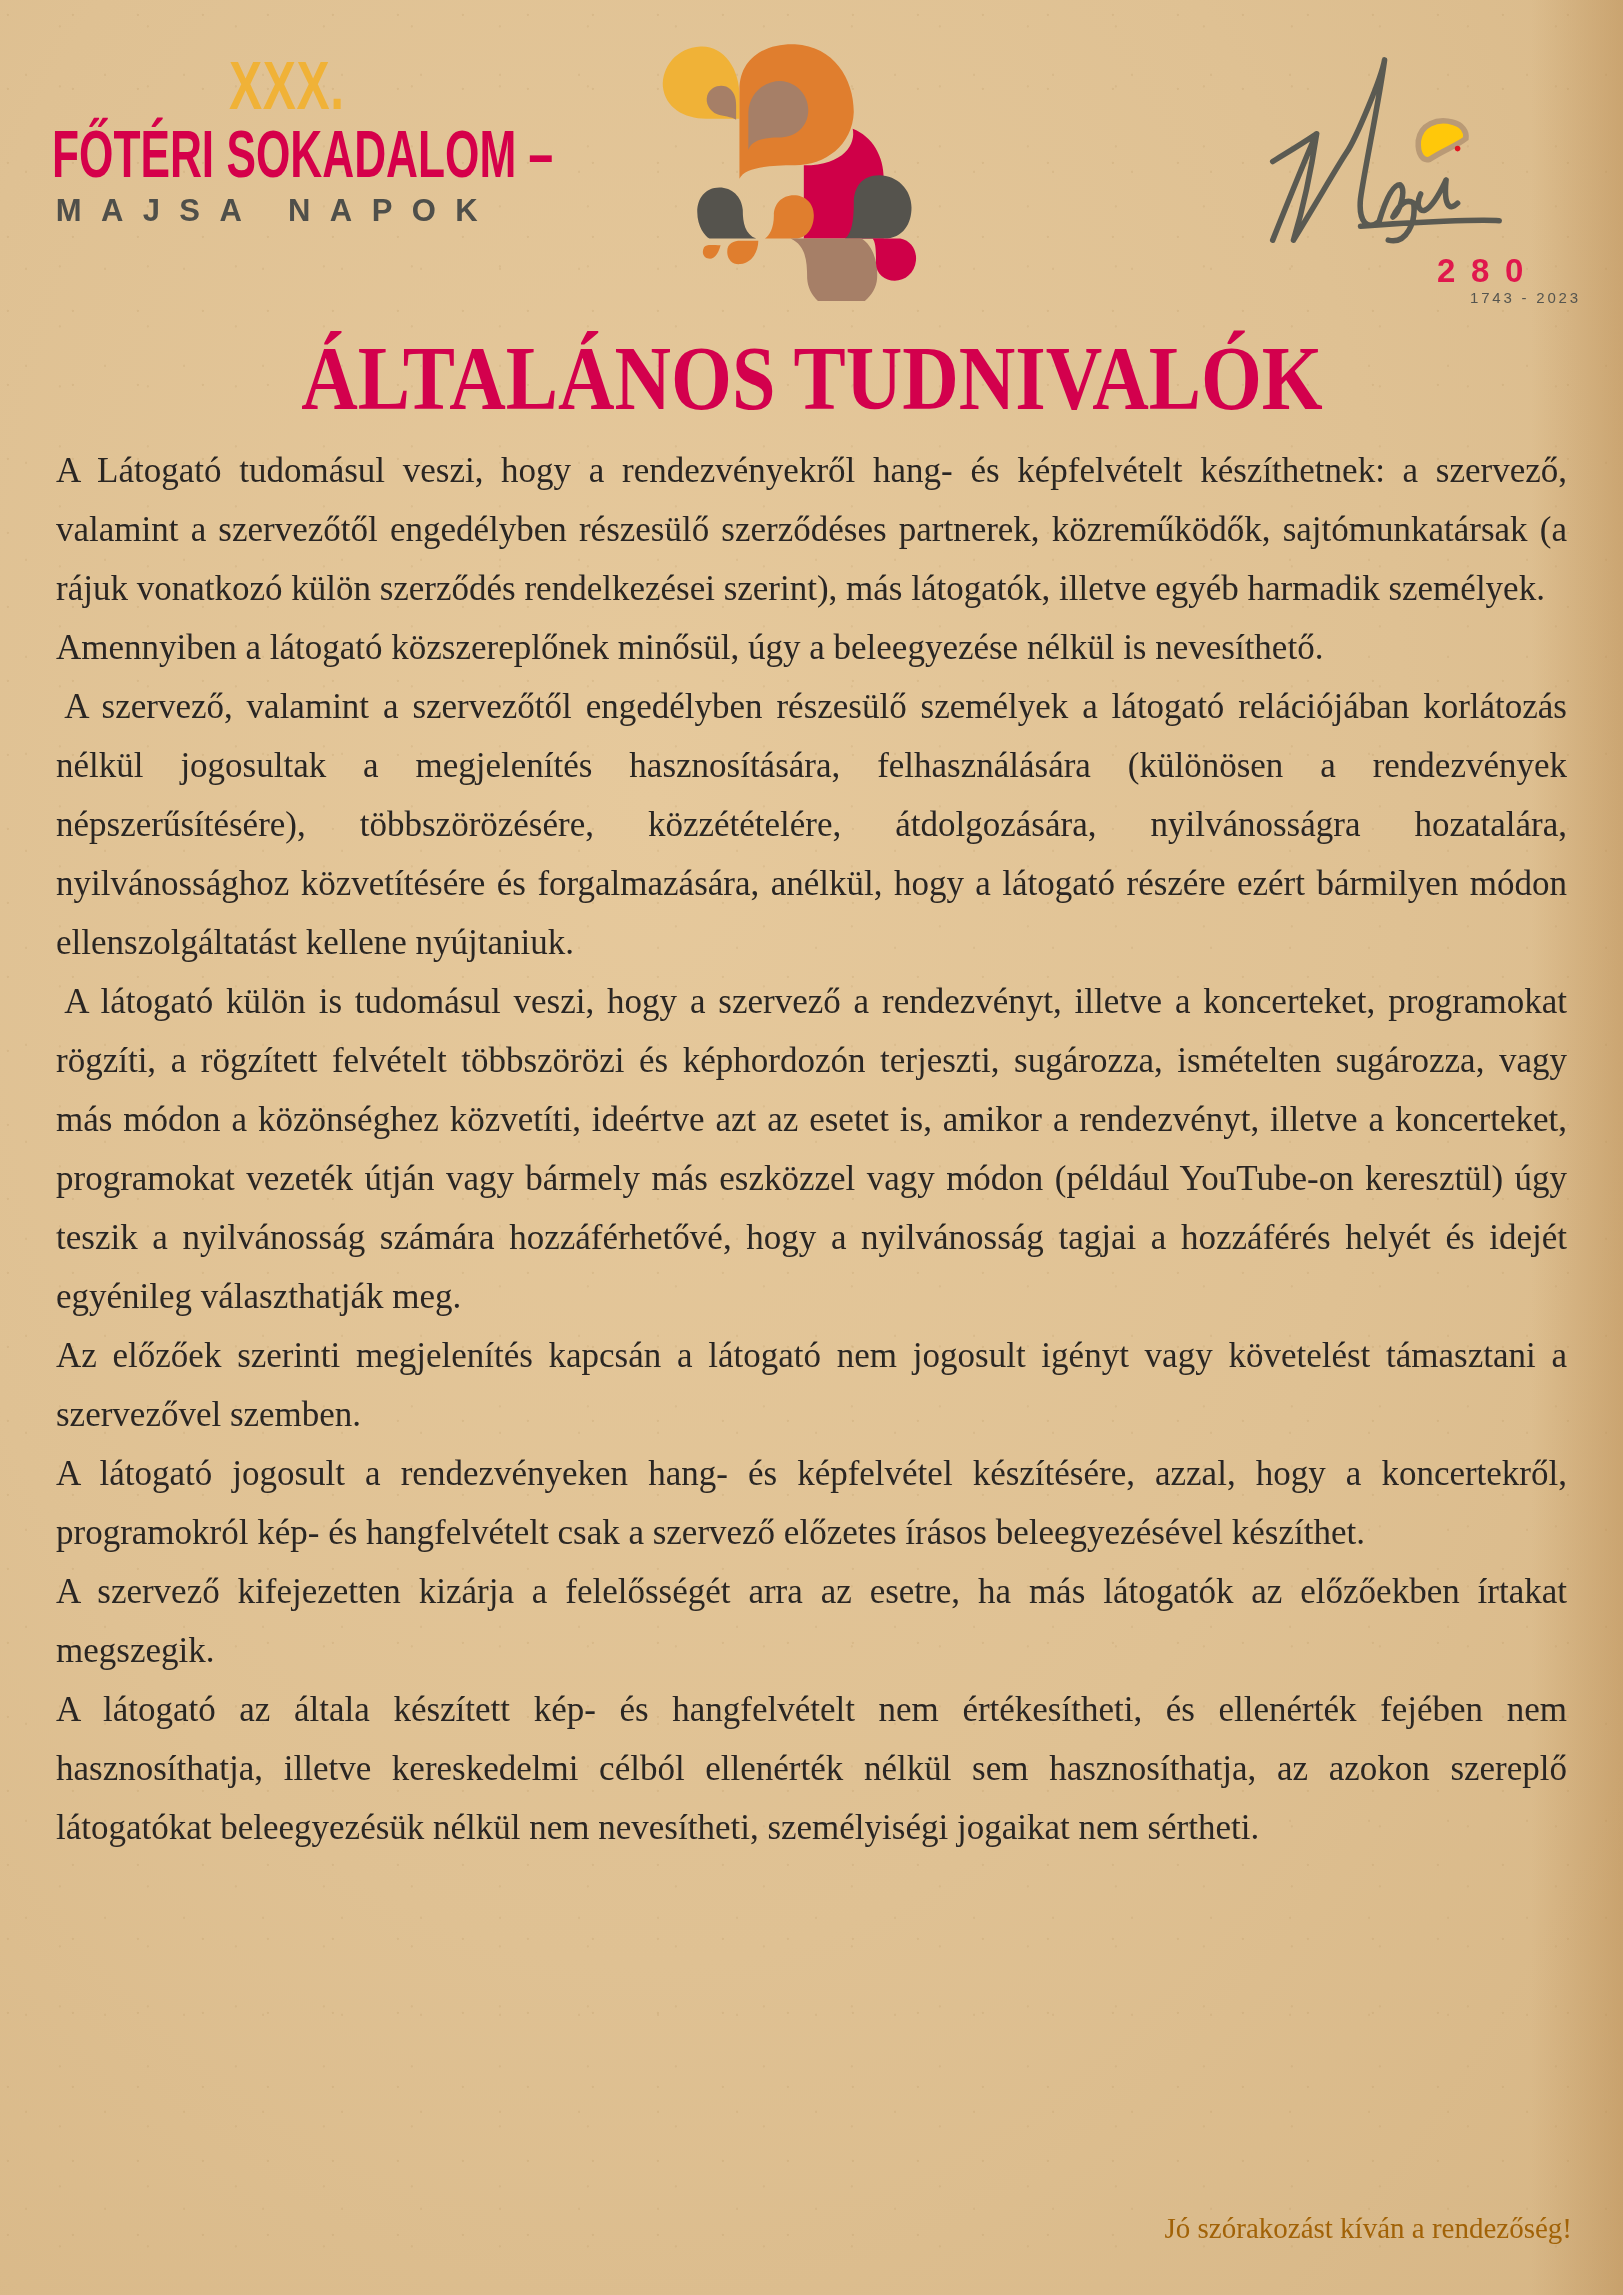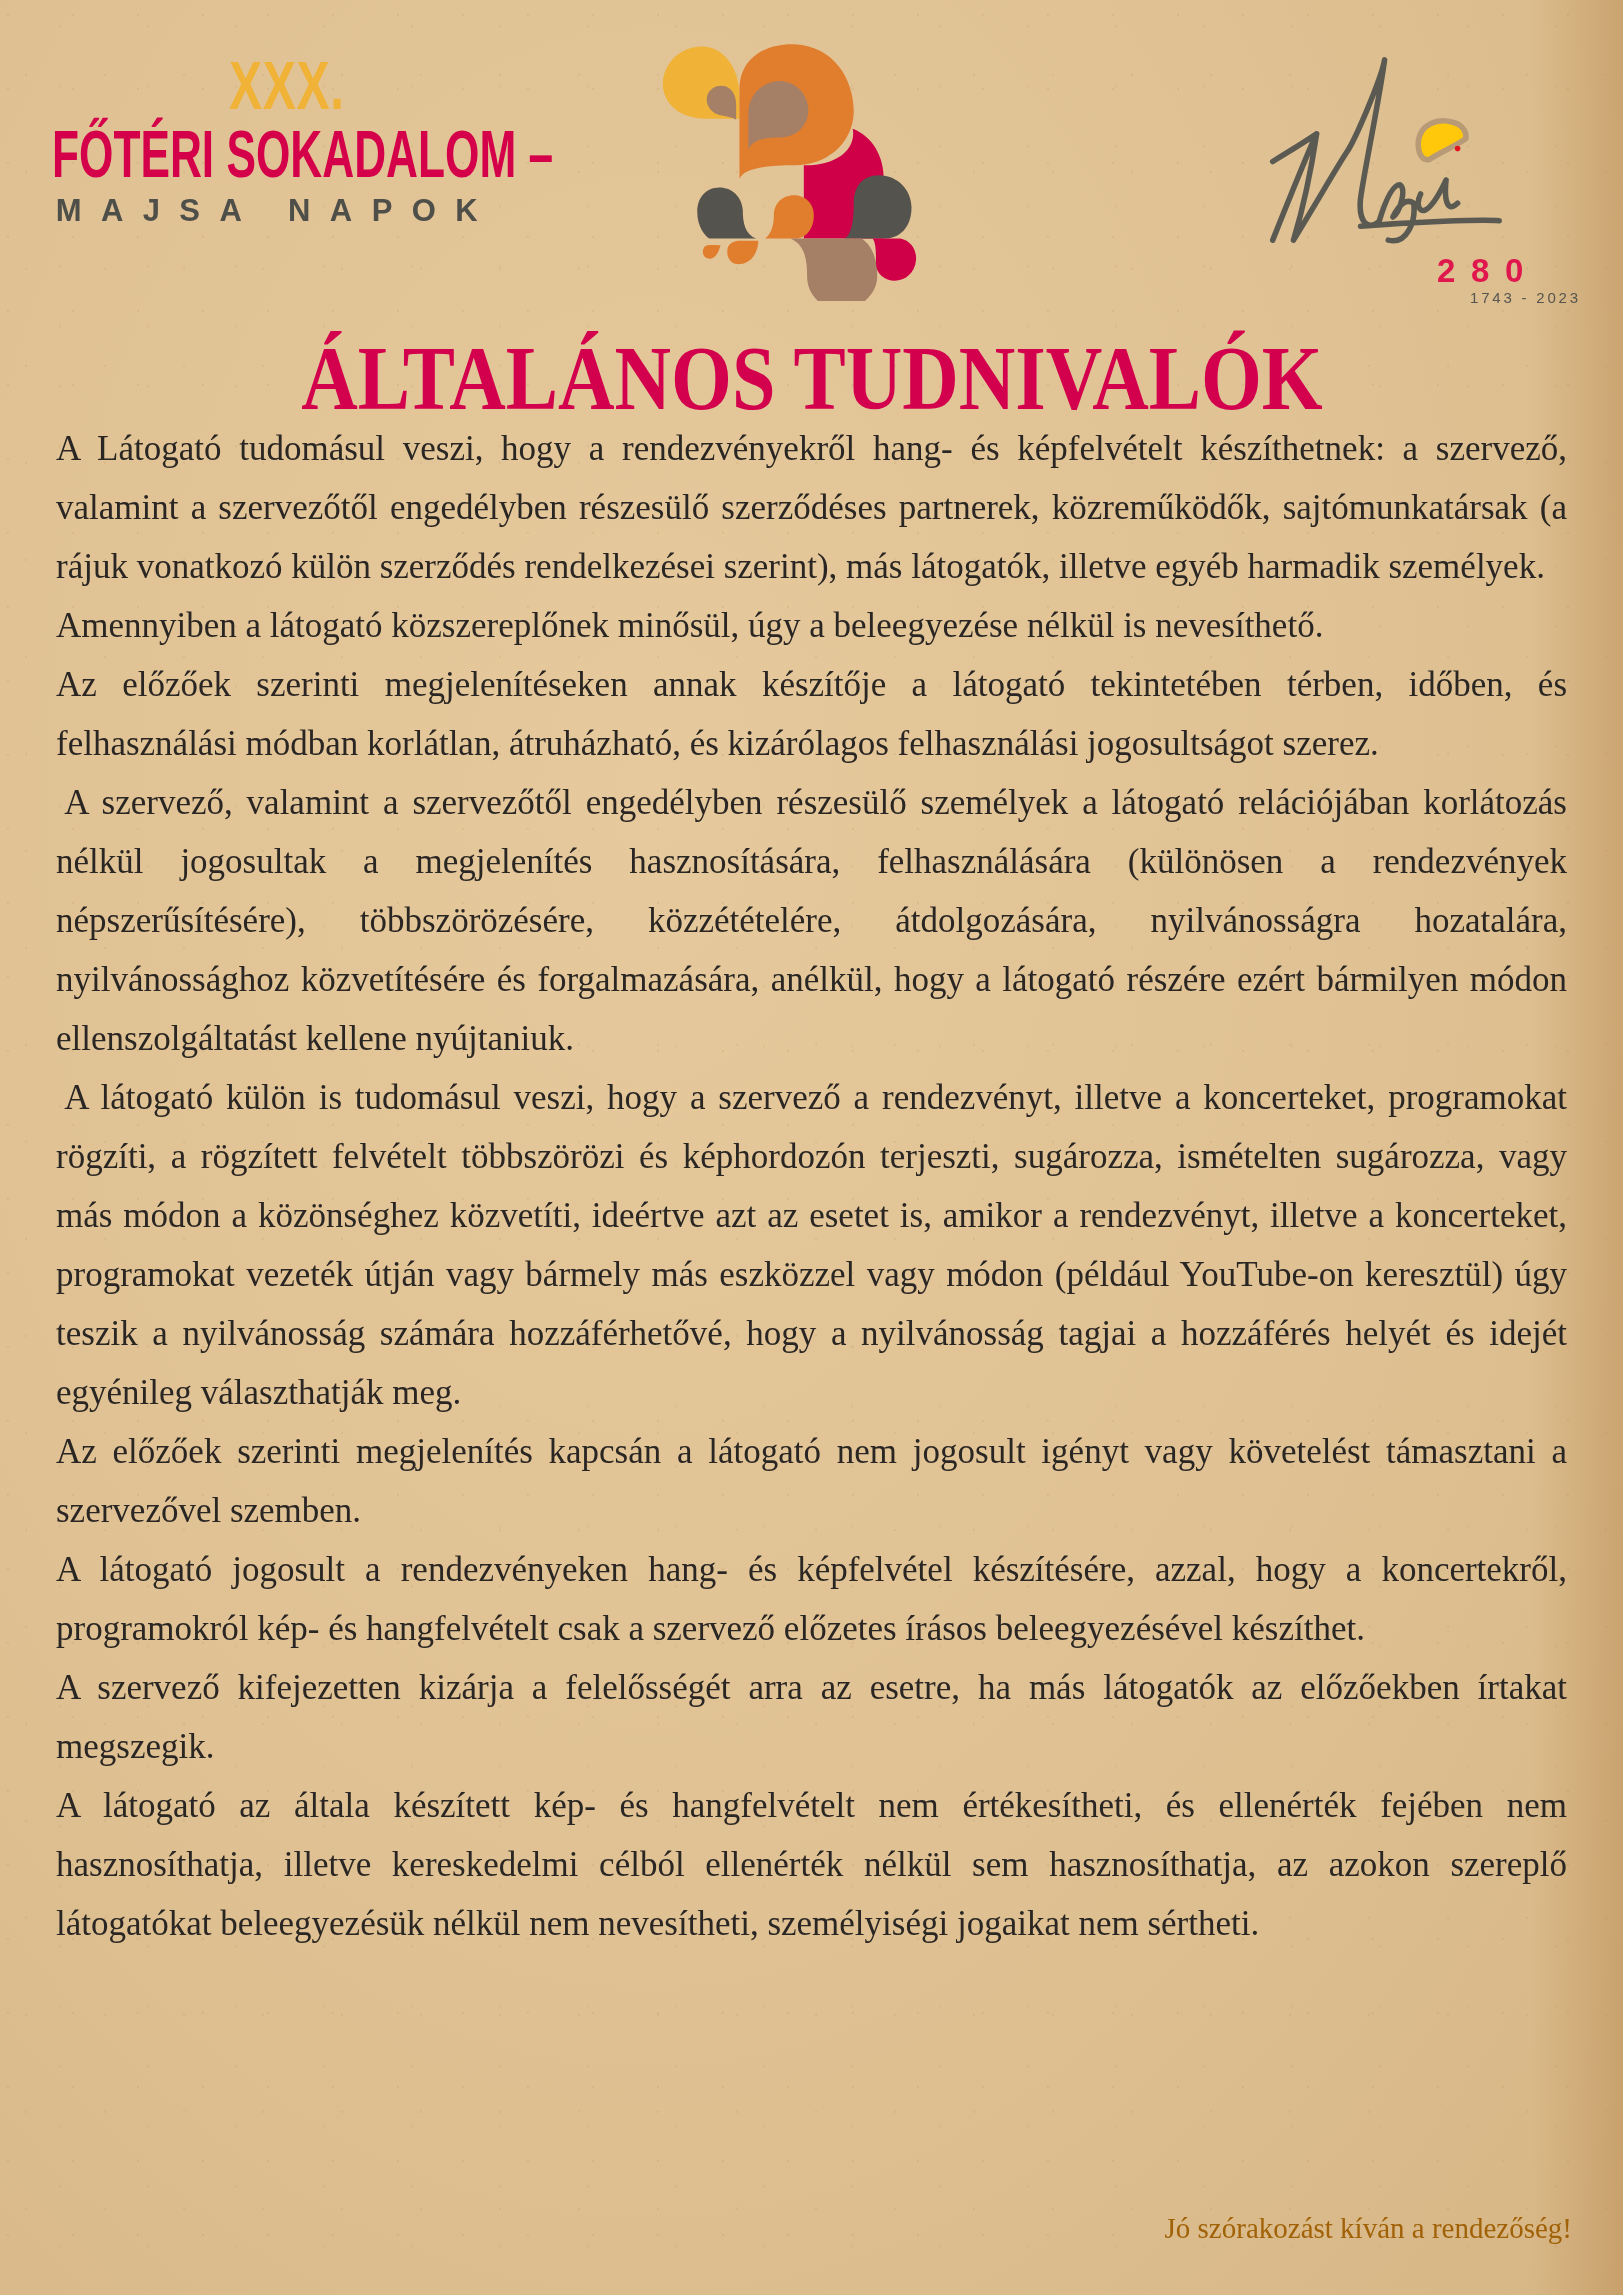--- a/index.html
+++ b/index.html
@@ -52,21 +52,21 @@
 
   
   .title {
     position: absolute; left: 0; width: 1624px; top: 333px; text-align: center;
     font-size: 91px; color: #d3004d; font-weight: bold; line-height: 1;
     transform: scaleX(0.86); transform-origin: center top; white-space: nowrap;
   }
 
   
   .content {
-    position: absolute; left: 56px; top: 419px; width: 1511px;
+    position: absolute; left: 56px; top: 441px; width: 1511px;
     font-size: 35px; line-height: 59px; color: #2a2623; text-align: justify;
   }
   .content p { margin: 0; }
   .content p.indent { text-indent: 8.3px; }
   .closing {
     position: absolute; right: 52px; top: 2175px; font-size: 29px; color: #a16207;
     line-height: 1; white-space: nowrap; margin-top: 39px;
   }
 </style>
 </head>
@@ -104,21 +104,20 @@
   </svg>
   <div class="num280">280</div>
   <div class="years">1743 - 2023</div>
 </div>
 
 <h1 class="title" style="margin:0;">ÁLTALÁNOS TUDNIVALÓK</h1>
 
 <div class="content">
   <p>A Látogató tudomásul veszi, hogy a rendezvényekről hang- és képfelvételt készíthetnek: a szervező, valamint a szervezőtől engedélyben részesülő szerződéses partnerek, közreműködők, sajtómunkatársak (a rájuk vonatkozó külön szerződés rendelkezései szerint), más látogatók, illetve egyéb harmadik személyek.</p>
   <p>Amennyiben a látogató közszereplőnek minősül, úgy a beleegyezése nélkül is nevesíthető.</p>
-  <p>Az előzőek szerinti megjelenítéseken annak készítője a látogató tekintetében térben, időben, és felhasználási módban korlátlan, átruházható, és kizárólagos felhasználási jogosultságot szerez.</p>
   <p class="indent">A szervező, valamint a szervezőtől engedélyben részesülő személyek a látogató relációjában korlátozás nélkül jogosultak a megjelenítés hasznosítására, felhasználására (különösen a rendezvények népszerűsítésére), többszörözésére, közzétételére, átdolgozására, nyilvánosságra hozatalára, nyilvánossághoz közvetítésére és forgalmazására, anélkül, hogy a látogató részére ezért bármilyen módon ellenszolgáltatást kellene nyújtaniuk.</p>
   <p class="indent">A látogató külön is tudomásul veszi, hogy a szervező a rendezvényt, illetve a koncerteket, programokat rögzíti, a rögzített felvételt többszörözi és képhordozón terjeszti, sugározza, ismételten sugározza, vagy más módon a közönséghez közvetíti, ideértve azt az esetet is, amikor a rendezvényt, illetve a koncerteket, programokat vezeték útján vagy bármely más eszközzel vagy módon (például YouTube-on keresztül) úgy teszik a nyilvánosság számára hozzáférhetővé, hogy a nyilvánosság tagjai a hozzáférés helyét és idejét egyénileg választhatják meg.</p>
   <p>Az előzőek szerinti megjelenítés kapcsán a látogató nem jogosult igényt vagy követelést támasztani a szervezővel szemben.</p>
   <p>A látogató jogosult a rendezvényeken hang- és képfelvétel készítésére, azzal, hogy a koncertekről, programokról kép- és hangfelvételt csak a szervező előzetes írásos beleegyezésével készíthet.</p>
   <p>A szervező kifejezetten kizárja a felelősségét arra az esetre, ha más látogatók az előzőekben írtakat megszegik.</p>
   <p>A látogató az általa készített kép- és hangfelvételt nem értékesítheti, és ellenérték fejében nem hasznosíthatja, illetve kereskedelmi célból ellenérték nélkül sem hasznosíthatja, az azokon szereplő látogatókat beleegyezésük nélkül nem nevesítheti, személyiségi jogaikat nem sértheti.</p>
 </div>
 
 <div class="closing">Jó szórakozást kíván a rendezőség!</div>
 

